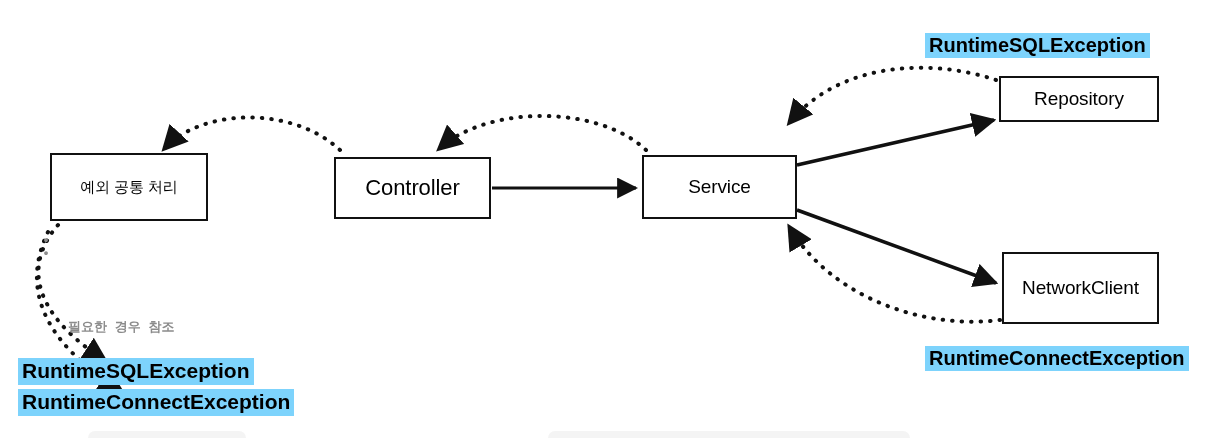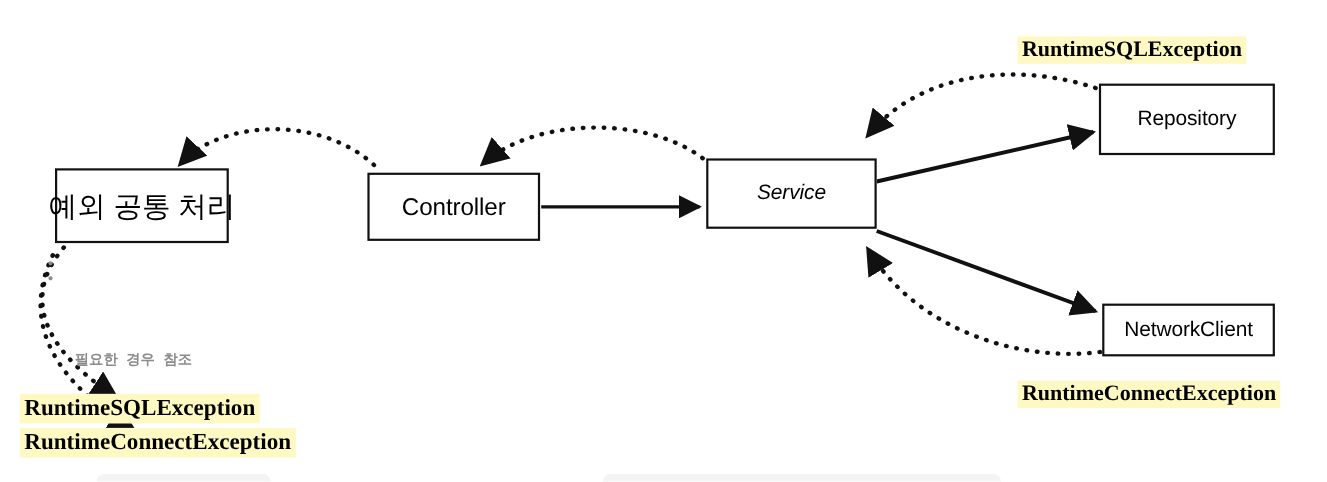--- a/index.html
+++ b/index.html
@@ -36,28 +36,27 @@
     justify-content: center;
     color: #000000;
     font-weight: 400;
     letter-spacing: -0.1px;
   }
   .node-label {
     white-space: nowrap;
   }
   .tag {
     position: absolute;
-    background: #fef9c3;
+    background: #7dd3fc;
     color: #000000;
     font-weight: 700;
     white-space: nowrap;
     line-height: 1.12;
     padding: 1px 4px 2px 4px;
     box-sizing: border-box;
-    font-family: Liberation Serif, serif;
   }
   .note-list {
     position: absolute;
     margin: 0;
     padding: 0;
     list-style: none;
     color: #8c8c8c;
     font-weight: 700;
   }
   .note-list li {
@@ -133,37 +132,37 @@
 
     <g>
       <path d="M 58 225 C 26 262, 28 310, 104 360" fill="none" stroke="#111111" stroke-width="4" stroke-linecap="round" stroke-dasharray="0.5 9" marker-end="url(#arrow-dot)"></path>
     </g>
 
     <g>
       <path d="M 48 232 C 22 286, 40 340, 120 390" fill="none" stroke="#111111" stroke-width="4" stroke-linecap="round" stroke-dasharray="0.5 9" marker-end="url(#arrow-dot)"></path>
     </g>
   </svg>
 
-  <div class="node" style="left:50px; top:153px; width:158px; height:68px; font-size:26px;">
+  <div class="node" style="left:50px; top:153px; width:158px; height:68px; font-size:15px;">
     <span class="node-label">예외 공통 처리</span>
   </div>
 
   <div class="node" style="left:334px; top:157px; width:157px; height:62px; font-size:22px;">
     <span class="node-label">Controller</span>
   </div>
 
-  <div class="node" style="left:642px; top:144px; width:155px; height:64px; font-size:19px;font-style:italic;">
+  <div class="node" style="left:642px; top:155px; width:155px; height:64px; font-size:19px;">
     <span class="node-label">Service</span>
   </div>
 
-  <div class="node" style="left:999px; top:76px; width:160px; height:65px; font-size:19px;justify-content:center;">
+  <div class="node" style="left:999px; top:76px; width:160px; height:46px; font-size:19px;justify-content:center;">
     <span class="node-label">Repository</span>
   </div>
 
-  <div class="node" style="left:1002px; top:276px; width:157px; height:48px; font-size:19px;">
+  <div class="node" style="left:1002px; top:252px; width:157px; height:72px; font-size:19px;">
     <span class="node-label">NetworkClient</span>
   </div>
 
   <div class="tag" style="left:925px; top:33px; font-size:20px;">RuntimeSQLException</div>
 
   <div class="tag" style="left:925px; top:346px; font-size:20px;">RuntimeConnectException</div>
 
   <div class="tag" style="left:18px; top:358px; font-size:21px;">RuntimeSQLException</div>
 
   <div class="tag" style="left:18px; top:389px; font-size:21px;">RuntimeConnectException</div>

